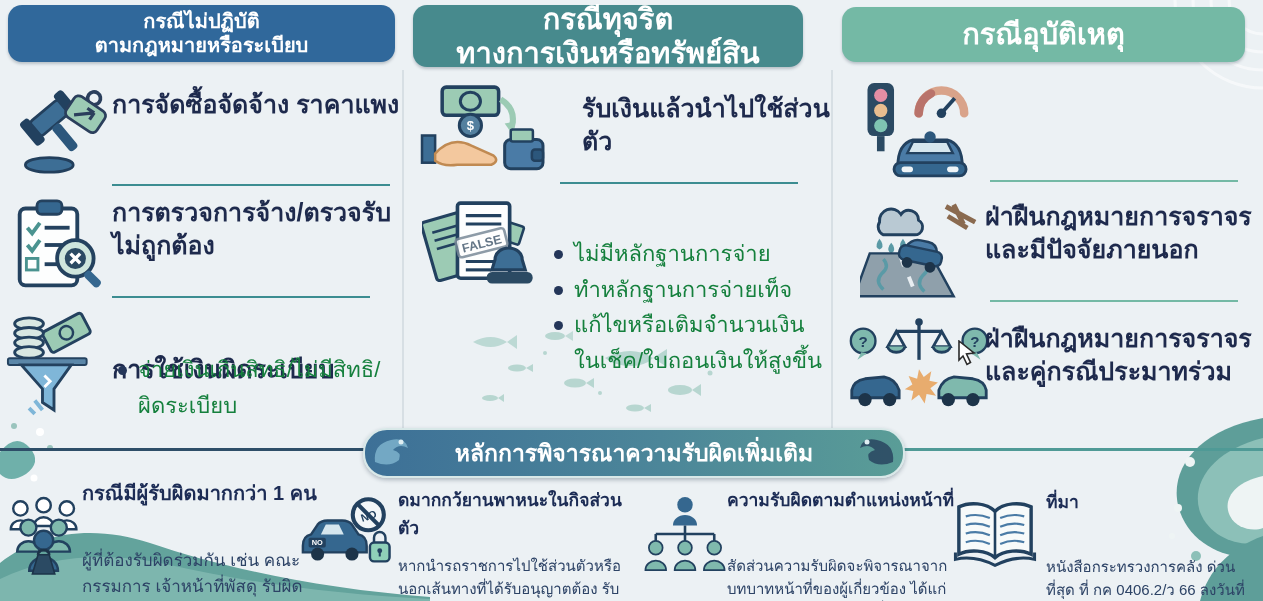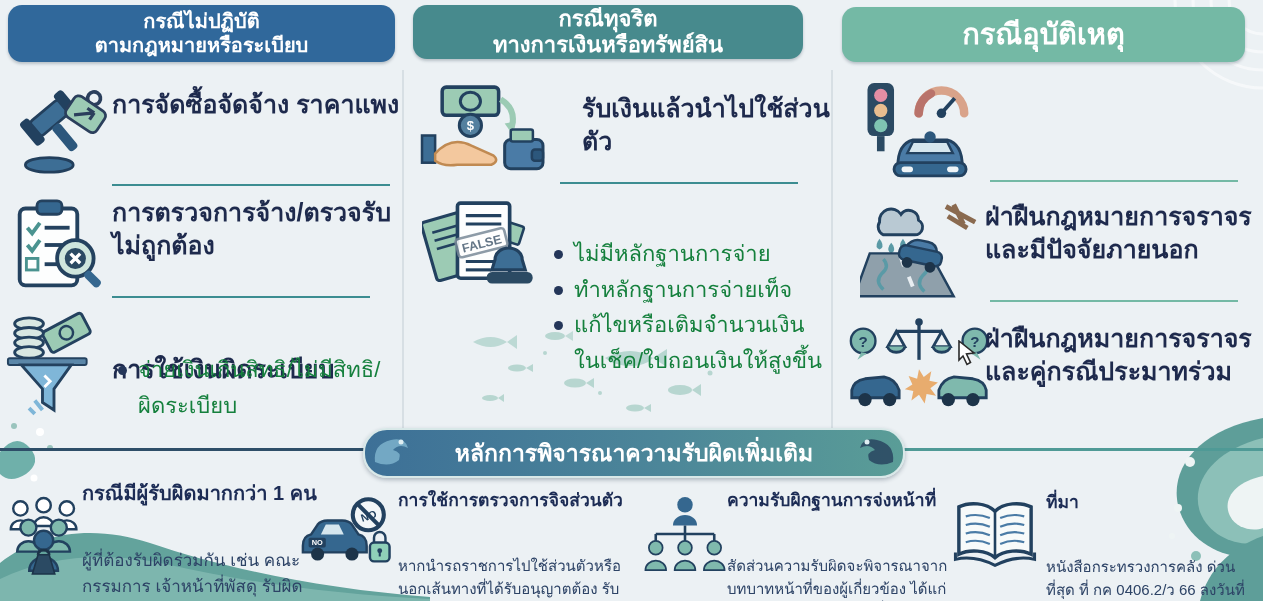--- a/index.html
+++ b/index.html
@@ -4,21 +4,21 @@
 <style>
   html,body{margin:0;padding:0;}
   body{font-family:"Liberation Sans","DejaVu Sans",sans-serif;}
   #page{position:relative;width:1263px;height:601px;background:#ecf1f4;overflow:hidden;}
   .abs{position:absolute;}
   
   .col-header{display:flex;align-items:center;justify-content:center;text-align:center;
     color:#fff;font-weight:bold;border-radius:14px;line-height:1.18;z-index:3;
     box-shadow:0 2px 3px rgba(30,50,70,.25);}
   .h1{left:8px;top:5px;width:387px;height:57px;background:#30689b;font-size:20px;}
-  .h2{left:413px;top:5px;width:390px;height:54px;background:#478a8d;font-size:22px;}
+  .h2{left:413px;top:5px;width:390px;height:62px;background:#478a8d;font-size:29px;}
   .h3{left:842px;top:7px;width:403px;height:55px;background:#74b9a5;font-size:29px;}
   
   .vsep{width:2px;background:#d7dfe4;z-index:1;}
   .divider{height:2px;background:#3c8d91;z-index:2;}
   .hr-left{left:0;top:448px;width:364px;height:3px;background:#2e4e68;z-index:2;}
   .hr-right{left:900px;top:448px;width:363px;height:3px;background:#4f9a96;z-index:2;}
   
   .item-title{color:#1e2a4d;font-weight:bold;font-size:25px;line-height:1.3;z-index:2;overflow-wrap:anywhere;}
   .bullets{list-style:none;margin:0;padding:0;z-index:2;}
   .bullets li{position:relative;padding-left:24px;color:#15803d;font-size:22px;line-height:1.62;overflow-wrap:anywhere;}
@@ -325,37 +325,37 @@
     <circle cx="24" cy="72" r="8" fill="#1d3449"></circle>
       <circle cx="66" cy="72" r="8" fill="#1d3449"></circle>
     <circle cx="86" cy="24" r="19" fill="#f2f6f8" stroke="#22415f" stroke-width="5"></circle>
     <line x1="73" y1="11" x2="99" y2="37" stroke="#22415f" stroke-width="5"></line>
     <text x="86" y="30" transform="rotate(-18 86 24)" text-anchor="middle" font-size="13" font-weight="bold" fill="#22415f">NO</text>
     <rect x="88" y="58" width="24" height="23" rx="5" fill="#8fd0b8" stroke="#22415f" stroke-width="3"></rect>
     <path d="M93 58 v-6 a7 7 0 0 1 14 0 v6" fill="none" stroke="#22415f" stroke-width="3"></path>
     <circle cx="100" cy="68" r="3" fill="#22415f"></circle>
       <line x1="100" y1="70" x2="100" y2="75" stroke="#22415f" stroke-width="2.5"></line>
   </svg>
-  <div class="abs card-title" style="left:398px;top:486px;width:235px;font-size:17.5px;">การใช้การตรวจการจิจส่วนตัว</div>
+  <div class="abs card-title" style="left:398px;top:486px;width:235px;font-size:17.5px;">ดมากกว้ยานพาหนะในกิจส่วนตัว</div>
   <div class="abs card-body" style="left:398px;top:511px;width:230px;font-size:15px;line-height:1.5;">หากนำรถราชการไปใช้ส่วนตัวหรือ นอกเส้นทางที่ได้รับอนุญาตต้อง รับผิดในความเสียหายเต็มจำนวน (100%)</div>
 
   <svg class="abs icon-box" style="left:642px;top:488px;width:86px;height:92px;" viewBox="0 0 100 92">
     <circle cx="50" cy="12" r="9" fill="#35678f"></circle>
     <path d="M36 36 a14 12 0 0 1 28 0 z" fill="#35678f"></path>
     <path d="M50 36 v10 M16 46 h68 M16 46 v8 M50 46 v8 M84 46 v8" stroke="#22415f" stroke-width="3" fill="none"></path>
     <g fill="#7fb9ad" stroke="#22415f" stroke-width="2">
       <circle cx="16" cy="62" r="8"></circle>
         <path d="M4 88 a12 11 0 0 1 24 0 z"></path>
       <circle cx="50" cy="62" r="8"></circle>
         <path d="M38 88 a12 11 0 0 1 24 0 z"></path>
       <circle cx="84" cy="62" r="8"></circle>
         <path d="M72 88 a12 11 0 0 1 24 0 z"></path>
     </g>
   </svg>
-  <div class="abs card-title" style="left:727px;top:486px;width:240px;font-size:17.5px;">ความรับผิกฐานการจ่งหน้าที่</div>
+  <div class="abs card-title" style="left:727px;top:486px;width:240px;font-size:17.5px;">ความรับผิดตามตำแหน่งหน้าที่</div>
   <div class="abs card-body" style="left:727px;top:511px;width:240px;font-size:15px;line-height:1.5;">สัดส่วนความรับผิดจะพิจารณาจาก บทบาทหน้าที่ของผู้เกี่ยวข้อง ได้แก่ คณะกรรมการ เจ้าหน้าที่ผู้ปฏิบัติงาน และผู้บังคับบัญชาตามลำดับชั้น</div>
 
   <svg class="abs icon-box" style="left:952px;top:494px;width:86px;height:80px;" viewBox="0 0 100 85">
     <path d="M50 16 C40 6 20 5 8 11 V66 C20 60 40 61 50 70 C60 61 80 60 92 66 V11 C80 5 60 6 50 16 Z" fill="#f7fafa" stroke="#22415f" stroke-width="4"></path>
     <line x1="50" y1="16" x2="50" y2="70" stroke="#22415f" stroke-width="3"></line>
     <g stroke="#4a7ba6" stroke-width="2.5" fill="none">
       <path d="M16 22 q14 -4 28 2 M16 32 q14 -4 28 2 M16 42 q14 -4 28 2 M16 52 q14 -4 28 2"></path>
       <path d="M56 24 q14 -6 28 -2 M56 34 q14 -6 28 -2 M56 44 q14 -6 28 -2 M56 54 q14 -6 28 -2"></path>
     </g>
     <path d="M4 64 v8 q22 -5 46 7 q24 -12 46 -7 v-8" fill="none" stroke="#22415f" stroke-width="3.5"></path>

